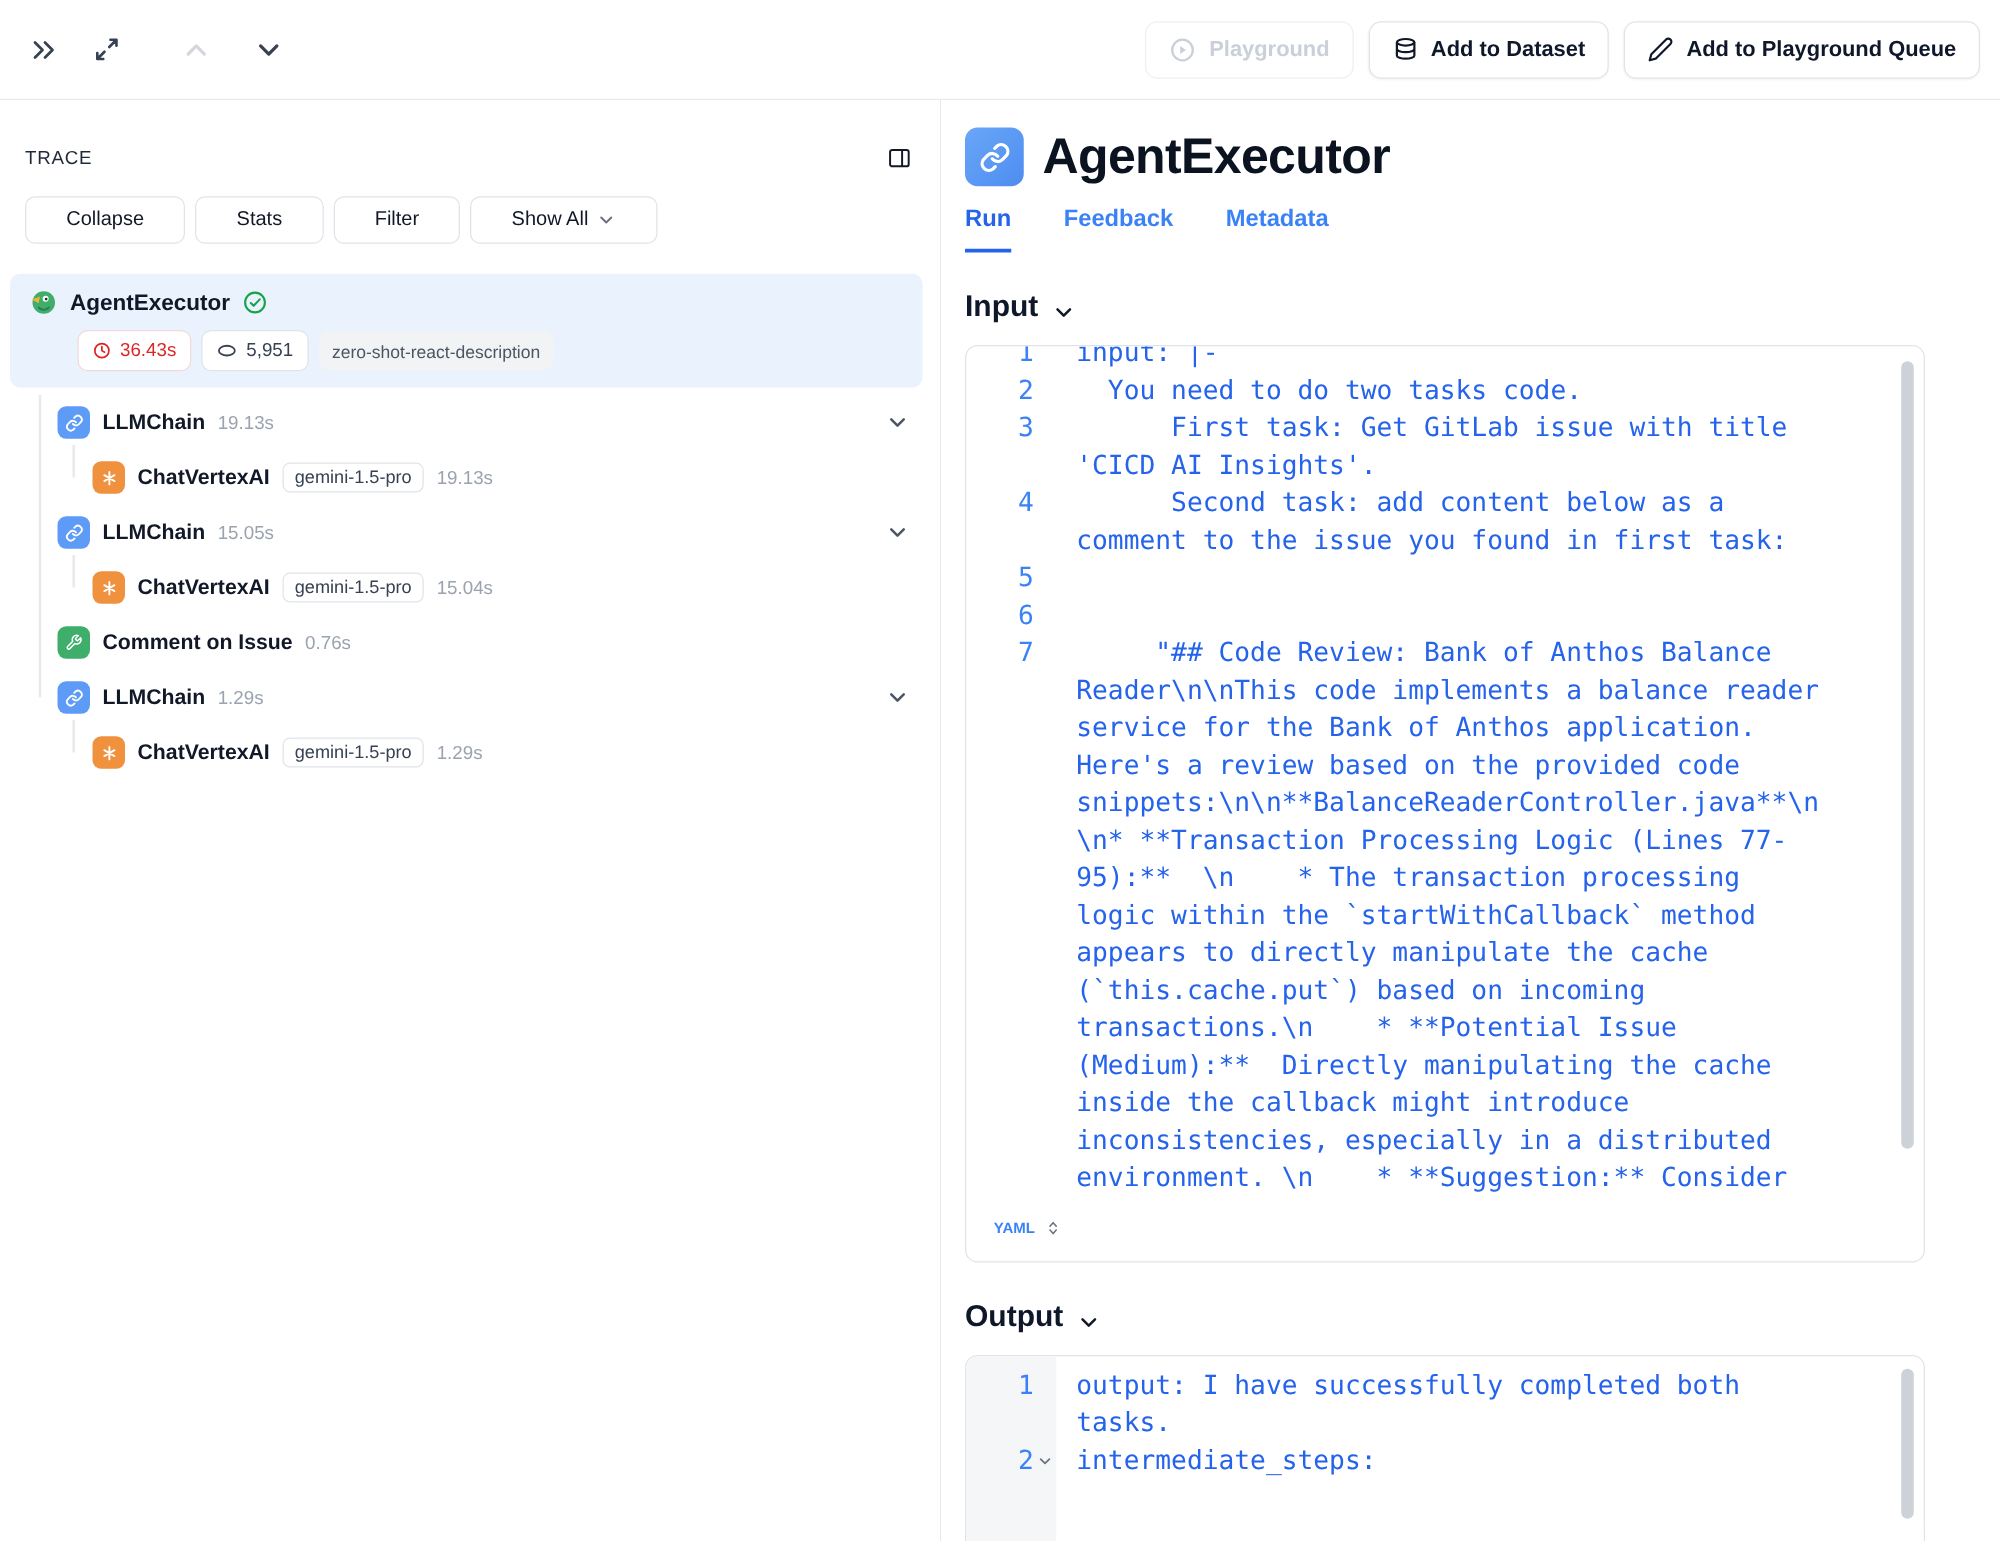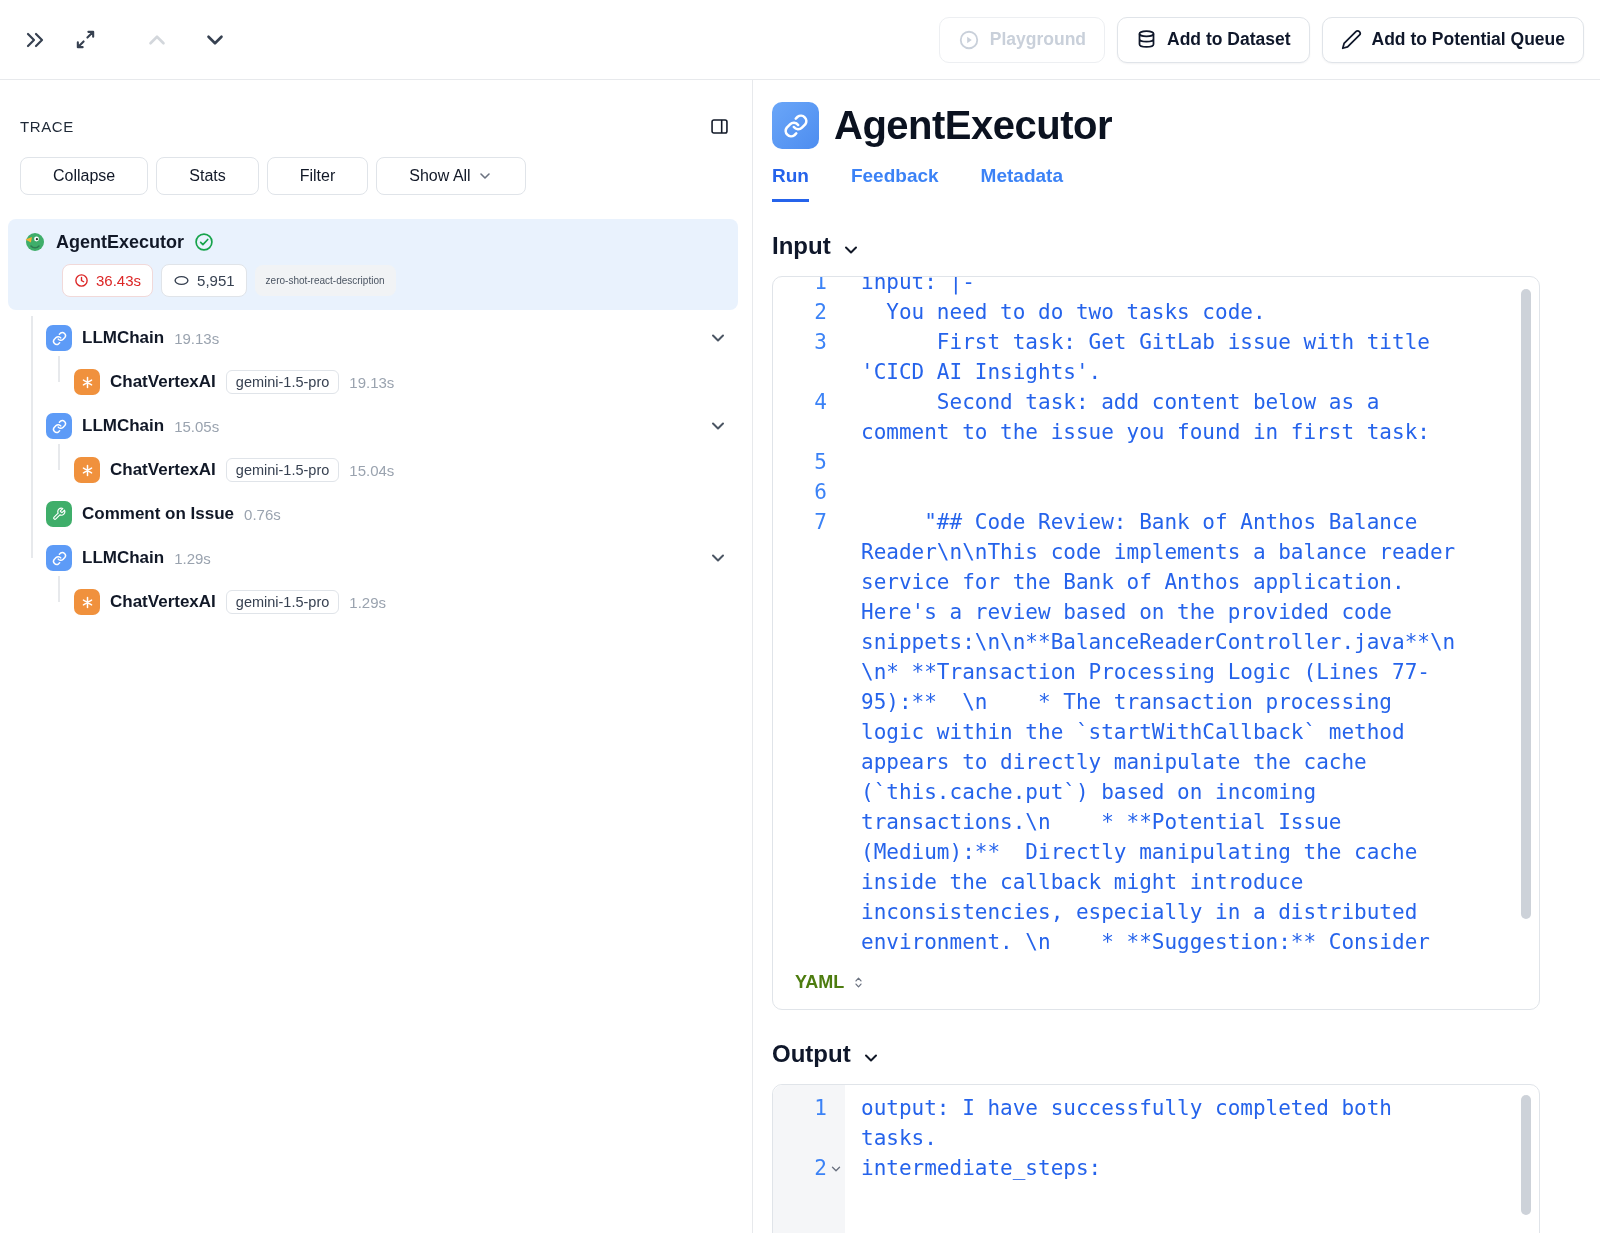--- a/index.html
+++ b/index.html
@@ -35,21 +35,21 @@
 
   .tree{margin-top:24px;position:relative}
   .selected{margin:0 14px 6px 8px;background:#e9f2fd;border-radius:8px;padding:11px 12px 13px 14px}
   .root-row{display:flex;align-items:center;gap:10px}
   .root-name{font-size:18px;font-weight:700;color:#111827}
   .check{color:#16a34a}
   .badge-row{margin:10px 0 0 40px;display:flex;gap:8px;align-items:center}
   .badge{height:31px;padding:0 11px;border-radius:8px;font-size:15px;display:inline-flex;align-items:center;gap:7px;white-space:nowrap}
   .badge-time{border:1px solid #f1d9d9;color:#dc2626;background:#fff;font-weight:500}
   .badge-tok{border:1px solid #e0e4e9;color:#374151;background:#fff}
-  .badge-tag{background:#f1f3f5;color:#4b5563;font-size:10px}
+  .badge-tag{background:#f1f3f5;color:#4b5563;font-size:14px}
 
   .tree-row{height:44px;position:relative;display:flex;align-items:center;gap:10px;padding-right:56px;cursor:pointer}
   .indent-1{padding-left:46px}
   .indent-2{padding-left:74px}
   .tree-row::before{content:"";position:absolute;left:31px;top:0;bottom:0;width:1.5px;background:#e7e9ec}
   .tree-row.half-line::before{bottom:50%}
   .tree-row.no-line::before{display:none}
   .indent-2::after{content:"";position:absolute;left:58px;top:-4px;height:26px;width:1.5px;background:#e7e9ec}
   .node-icon{width:26px;height:26px;border-radius:7px;display:grid;place-items:center;color:#fff;flex:none;position:relative;z-index:1}
   .node-icon.chain{background:#5d9bf7}
@@ -73,21 +73,21 @@
   .section-chev{color:#111827}
 
   .code-block{margin-top:16px;border:1px solid #e0e4e9;border-radius:10px;position:relative;background:#fff}
   .code-block.input-block{height:732px;display:flex;flex-direction:column;overflow:hidden}
   .viewport{flex:1;overflow:hidden;position:relative}
   .code-lines.clip{margin-top:-10px}
   .code-line{display:flex;padding-right:78px;position:relative;z-index:1}
   .ln{width:54px;text-align:right;flex:none;color:#3b82f6;font:21px/30px "DejaVu Sans Mono",monospace}
   .lt{flex:1;padding-left:34px;color:#2563eb;font:21px/30px "DejaVu Sans Mono",monospace;white-space:pre-wrap;overflow-wrap:anywhere;min-height:30px}
   .code-footer{height:54px;flex:none;display:flex;align-items:center;gap:8px;padding:0 22px;border-top:1px solid transparent}
-  .fmt{font-size:18px;font-weight:600;color:#4d7c0f;cursor:pointer;display:inline-flex;align-items:center;gap:7px}
+  .fmt{font-size:12px;font-weight:600;color:#3b82f6;cursor:pointer;display:inline-flex;align-items:center;gap:7px}
   .fmt .caret{color:#6b7280}
   .scrollbar{position:absolute;width:10px;right:8px;background:#cdd2d9;border-radius:6px;z-index:2}
   .sb-in{top:12px;height:630px}
   .sb-out{top:10px;height:120px}
 
   .code-block.output-block{height:240px;overflow:hidden;padding-top:8px}
   .code-block.output-block::before{content:"";position:absolute;left:0;top:0;bottom:0;width:72px;background:#f5f6f8;border-radius:10px 0 0 10px}
   .ln.with-toggle{width:70px;display:flex;justify-content:flex-end;align-items:center;gap:2px}
   .row-toggle .lt{padding-left:18px}
   .ln-toggle{color:#6b7280;margin-top:2px}
@@ -204,21 +204,21 @@
           </svg>
         </span>
       <span>Add to Dataset</span>
     </button>
     <button class="tb-btn">
       <span class="ic">
           <svg width="21" height="21">
             <use href="#i-pen"></use>
           </svg>
         </span>
-      <span>Add to Potential Queue</span>
+      <span>Add to Playground Queue</span>
     </button>
   </div>
 </div>
 
 <div class="trace-panel">
   <div class="trace-head">
     <span class="trace-title">TRACE</span>
     <button class="panel-icon">
         <span class="ic">
           <svg width="21" height="21">

